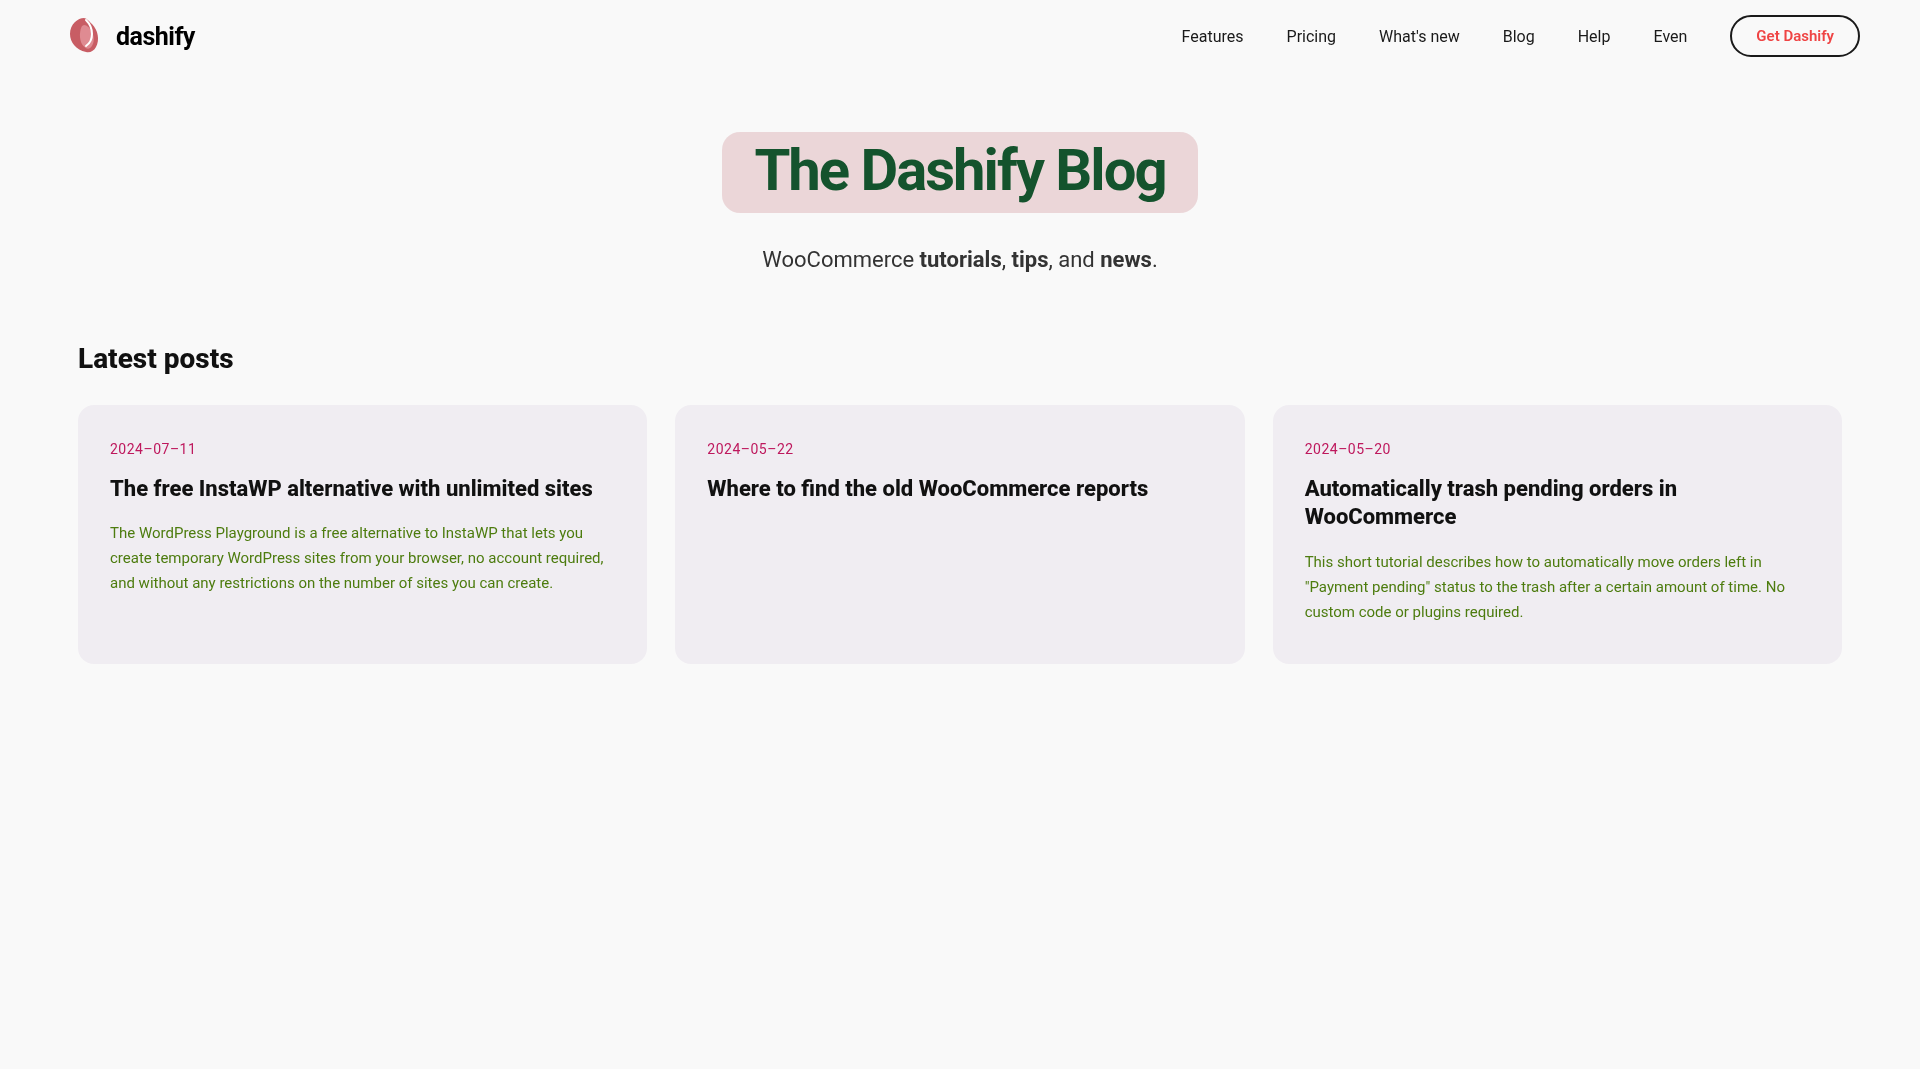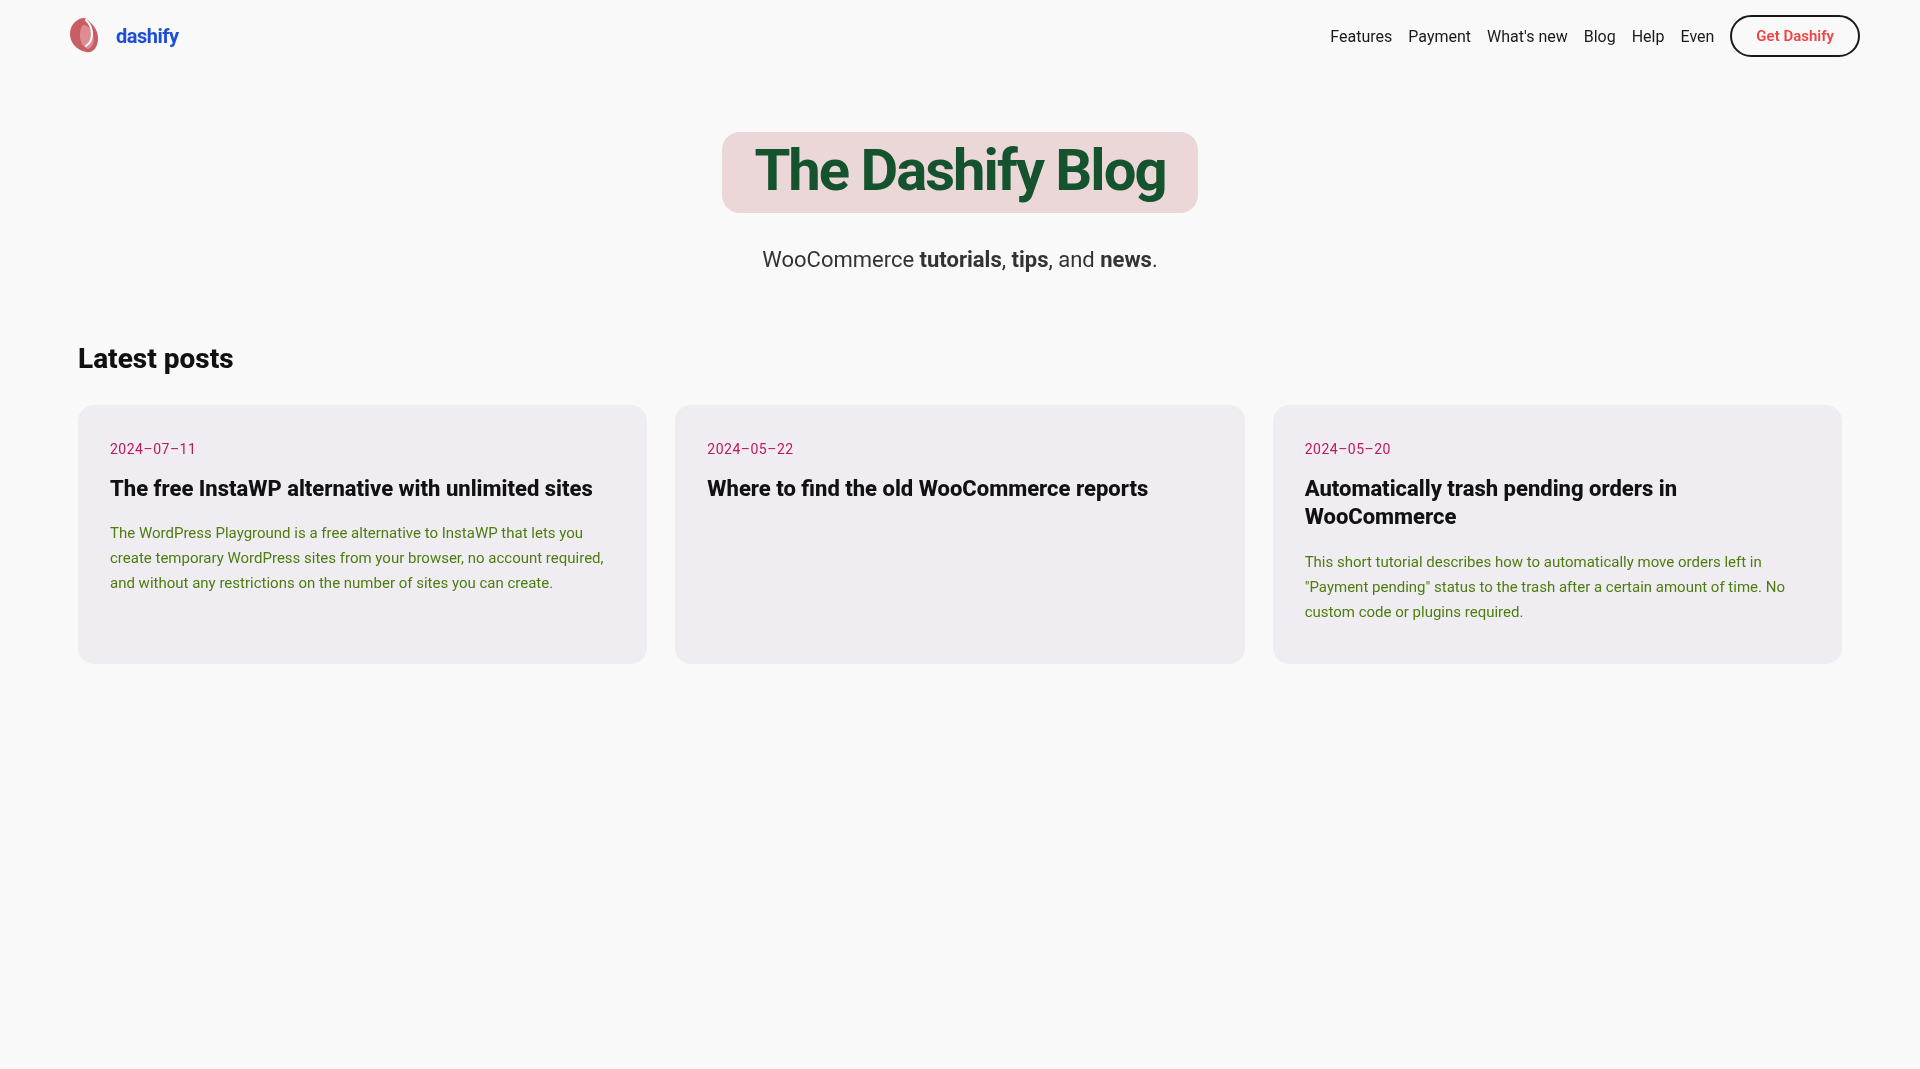--- a/index.html
+++ b/index.html
@@ -36,21 +36,21 @@
     }
 
     .logo-icon {
       width: 48px;
       height: 48px;
     }
 
     nav {
       display: flex;
       align-items: center;
-      gap: 16px;
+      gap: 43px;
     }
 
     .nav-link {
       font-size: 16px;
       color: #1a1a1a;
       text-decoration: none;
       cursor: pointer;
       background: none;
       border: none;
       font-family: inherit;
@@ -153,26 +153,26 @@
 <body>
 
 <header>
   <div class="logo-wrap">
     <svg class="logo-icon" viewBox="0 0 48 48" fill="none" xmlns="http://www.w3.org/2000/svg">
 
       <path d="M24 6 C18 6, 10 12, 10 22 C10 30, 16 38, 26 40 C30 41, 34 39, 36 35 C40 28, 38 18, 32 12 C29 9, 26 6, 24 6 Z" fill="#c0424a" opacity="0.85"></path>
       <path d="M22 14 C20 18, 19 24, 21 30 C23 35, 27 38, 30 36 C34 33, 35 26, 32 20 C30 16, 27 13, 24 13 Z" fill="#e8a0a5" opacity="0.7"></path>
       <path d="M26 8 Q32 14 32 22 Q32 30 26 34" stroke="#fff" stroke-width="2" fill="none" stroke-linecap="round"></path>
     </svg>
-    <span style="font-size:20px;font-weight:700;color:#1d4ed8;letter-spacing:-0.5px;">dashify</span>
+    <span style="font-size:25px;font-weight:700;color:#000000;letter-spacing:-0.5px;">dashify</span>
   </div>
 
   <nav>
     <a class="nav-link">Features</a>
-    <a class="nav-link">Payment</a>
+    <a class="nav-link">Pricing</a>
     <a class="nav-link">What's new</a>
     <a class="nav-link">Blog</a>
     <a class="nav-link">Help</a>
     <a class="nav-link">Even</a>
     <button class="get-dashify-btn">Get Dashify</button>
   </nav>
 </header>
 
 <section class="hero">
   <div class="hero-title-wrap">

